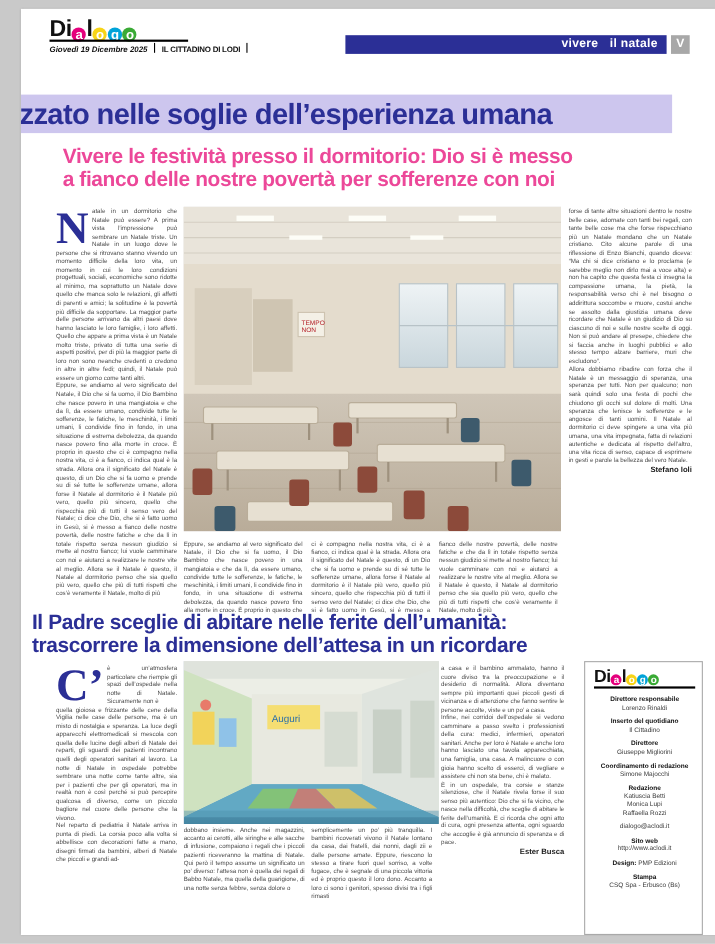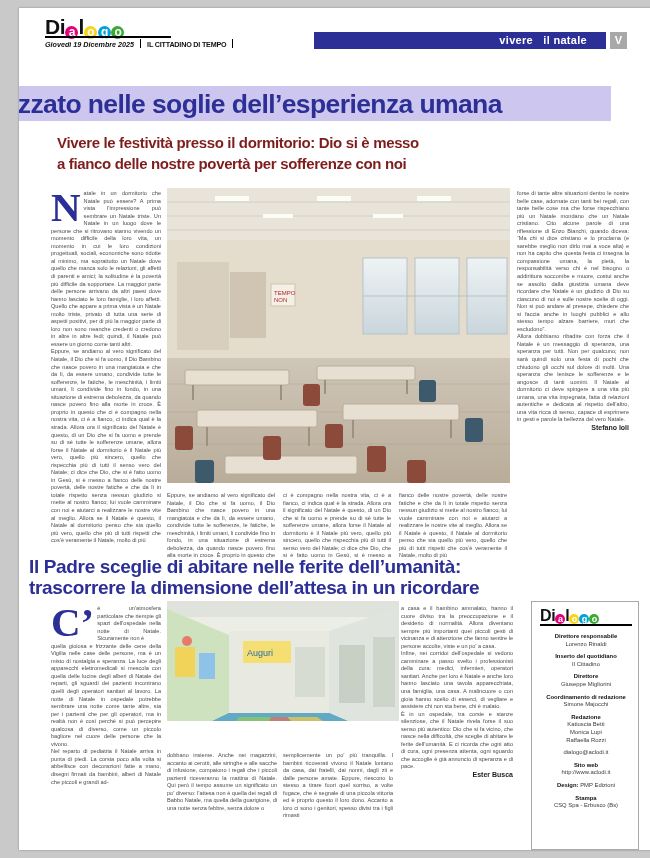--- a/index.html
+++ b/index.html
@@ -22,42 +22,42 @@
     position:relative;border-radius:50%;color:#ffffff;
     width:13px;height:13px;line-height:13px;text-align:center;font-size:12px;
     vertical-align:-2px;margin:0 .3px;
   }
   .logo-rule{position:absolute;left:26px;top:28px;width:126px;height:2px;background:#000;}
   .dateline{position:absolute;left:26px;top:31px;font-size:7.2px;font-style:italic;font-weight:bold;color:#111;white-space:nowrap;}
   .dateline .sep{display:inline-block;width:1px;height:9px;background:#000;vertical-align:-1px;margin:0 4px;}
   .dateline .pub{font-style:normal;font-weight:bold;letter-spacing:-.2px;}
   .section-bar{
     position:absolute;left:295px;top:24px;width:292px;height:17px;background:#2b2f96;
-    color:#fff;font-size:11px;font-weight:bold;text-align:right;line-height:17px;padding-right:19px;
+    color:#fff;font-size:11px;font-weight:bold;text-align:right;line-height:17px;padding-right:8px;
     box-sizing:border-box;letter-spacing:.3px;
   }
   .section-bar .w{margin-left:7px;}
   .page-letter{
     position:absolute;left:591px;top:24px;width:17px;height:17px;background:#a8a8a8;color:#fff;
     font-size:11px;font-weight:bold;text-align:center;line-height:17px;
   }
   
   .banner{
     position:absolute;left:0;top:78px;width:592px;height:35px;background:#cdc6ee;
   }
   .banner-text{
     position:absolute;left:-8px;top:3px;width:600px;color:#2b2f96;
     font-size:26.5px;font-weight:bold;letter-spacing:-.6px;white-space:nowrap;
   }
   
-  .a1-head{position:absolute;left:38px;top:124px;width:560px;color:#7f1d1d;
-           font-size:15px;font-weight:bold;line-height:21px;letter-spacing:-.35px;}
+  .a1-head{position:absolute;left:38px;top:124px;width:560px;color:#ec4899;
+           font-size:19px;font-weight:bold;line-height:21px;letter-spacing:-.35px;}
   .photo1{position:absolute;left:148px;top:180px;width:343px;height:295px;
           background:#cfcbc4;overflow:hidden;}
-  .photo2{position:absolute;left:148px;top:593px;width:232px;height:120px;
+  .photo2{position:absolute;left:148px;top:593px;width:232px;height:148px;
           background:#bfc8cf;overflow:hidden;}
   .col{position:absolute;font-size:5.6px;line-height:7.55px;color:#4b4b4b;text-align:justify;}
   .col p{margin:0;}
   .dropcap{
     float:left;font-size:41px;line-height:33px;font-weight:bold;color:#2b2f96;
     margin:1px 3px 0 0;font-family:"Liberation Serif", serif;
   }
   .byline{text-align:right;font-weight:bold;color:#1c1c1c;font-size:7px;margin-top:3px;}
   
   .a2-head{position:absolute;left:10px;top:548px;width:580px;color:#2b2f96;
@@ -78,21 +78,21 @@
 <body>
 
 <div class="page">
 
   <div class="masthead">
     <div class="logo" id="mast-logo"><span style="color: rgb(17, 17, 17);">D</span><span style="color: rgb(17, 17, 17);">i</span><span class="dot" style="background: rgb(229, 0, 125);">a</span><span style="color: rgb(17, 17, 17);">l</span><span class="dot" style="background: rgb(247, 212, 23);">o</span><span class="dot" style="background: rgb(0, 163, 217);">g</span><span class="dot" style="background: rgb(58, 170, 53);">o</span></div>
     <div class="logo-rule"></div>
     <div class="dateline">
       <span>Giovedì 19 Dicembre 2025</span>
       <span class="sep"></span>
-      <span class="pub">IL CITTADINO DI TEMPO</span>
+      <span class="pub">IL CITTADINO DI LODI</span>
       <span class="sep"></span>
     </div>
     <div class="section-bar">
       <span class="w">vivere</span>
       <span class="w">il natale</span>
     </div>
     <div class="page-letter">V</div>
   </div>
 
   <div class="banner">

